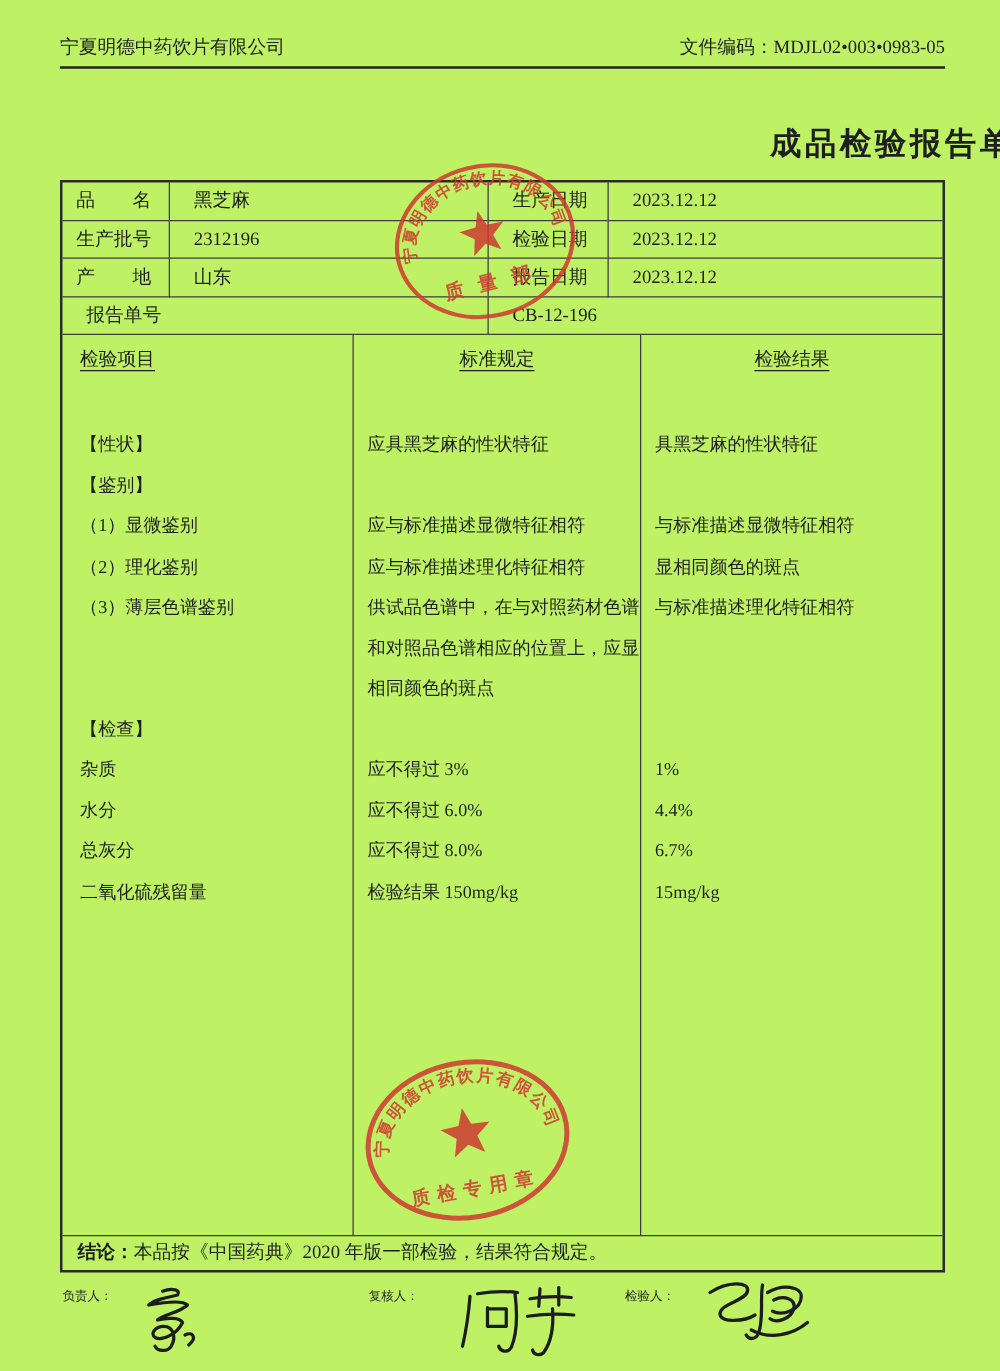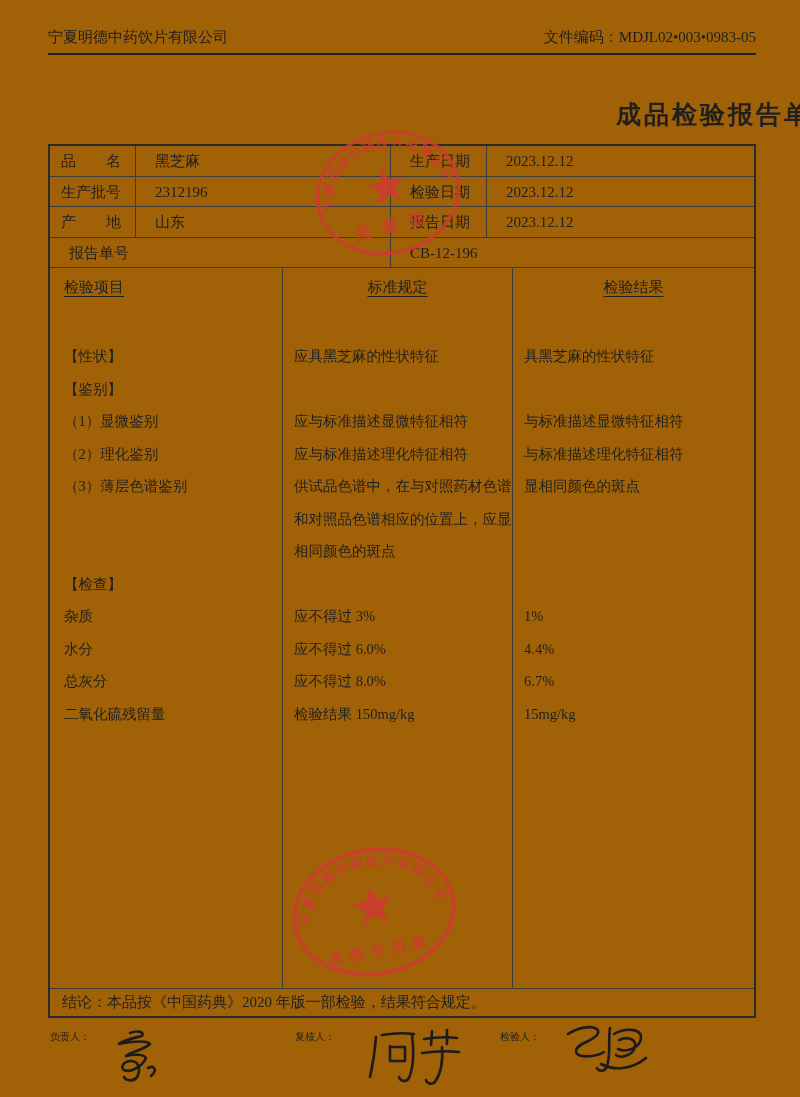--- a/index.html
+++ b/index.html
@@ -1,17 +1,17 @@
 <!DOCTYPE html>
 <html><head>
 <meta charset="utf-8">
 <style>
   html,body{margin:0;padding:0;background:#ffffff;}
   body{width:800px;height:1097px;font-family:"Liberation Serif","DejaVu Serif",serif;color:#1f1f1f;}
-  .page{position:relative;width:800px;height:1097px;background:#a16207;overflow:hidden;}
+  .page{position:relative;width:800px;height:1097px;background:#bef264;overflow:hidden;}
 
   
   .hdr{position:absolute;left:48px;top:28px;width:708px;height:25px;
        border-bottom:2.5px solid #222;display:flex;justify-content:space-between;
        align-items:flex-start;font-size:15px;}
   .title{position:absolute;left:0;top:86px;width:100%;text-align:right;
          font-size:25px;font-weight:bold;letter-spacing:3px;margin:12px;}
 
   
   .doc{position:absolute;left:48px;top:144px;width:708px;border:2px solid #2b2b2b;box-sizing:border-box;}
@@ -35,21 +35,21 @@
   .col1 .hd{padding-left:14px;}
   .col2 .hd,.col3 .hd{text-align:center;}
   .uh{text-decoration:underline;text-underline-offset:4px;}
   .line{height:32.5px;line-height:32.5px;white-space:nowrap;overflow:visible;}
   .col1 .line{padding-left:14px;}
   .col2 .line,.col3 .line{padding-left:11px;}
 
   
   .concl{border-top:1.5px solid #3d3d3d;height:27px;line-height:27px;
          font-size:15px;padding-left:12px;white-space:nowrap;}
-  .concl b{font-weight:normal;}
+  .concl b{font-weight:bold;}
 
   
   .siglabel{position:absolute;font-size:10px;white-space:nowrap;}
   .sigsvg{position:absolute;}
   .sigsvg path{fill:none;stroke:#1c1c1c;stroke-width:2.6;stroke-linecap:round;stroke-linejoin:round;}
 
   
   .stamp{position:absolute;opacity:0.85;pointer-events:none;}
   .stamp text{fill:#cf3a32;font-family:"Liberation Serif","DejaVu Serif",serif;font-weight:bold;}
   .stamp .ring{fill:none;stroke:#cf3a32;}
@@ -120,22 +120,22 @@
         <div class="line">应不得过 3%</div>
         <div class="line">应不得过 6.0%</div>
         <div class="line">应不得过 8.0%</div>
         <div class="line">检验结果 150mg/kg</div>
       </div>
       <div class="col col3">
         <div class="hd"><span class="uh">检验结果</span></div>
         <div class="line">具黑芝麻的性状特征</div>
         <div class="line"></div>
         <div class="line">与标准描述显微特征相符</div>
+        <div class="line">显相同颜色的斑点</div>
         <div class="line">与标准描述理化特征相符</div>
-        <div class="line">显相同颜色的斑点</div>
         <div class="line"></div>
         <div class="line"></div>
         <div class="line"></div>
         <div class="line">1%</div>
         <div class="line">4.4%</div>
         <div class="line">6.7%</div>
         <div class="line">15mg/kg</div>
       </div>
     </div>
 

